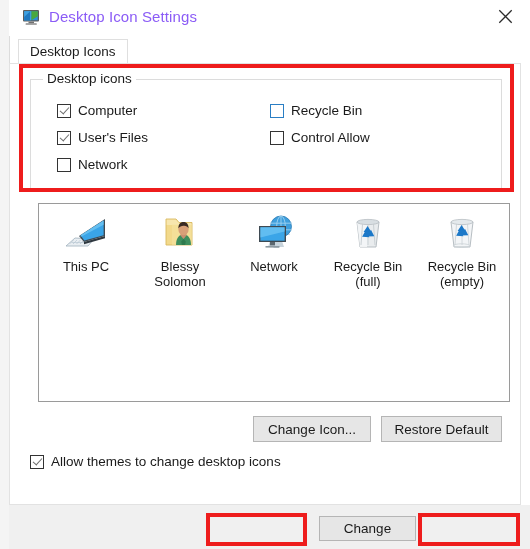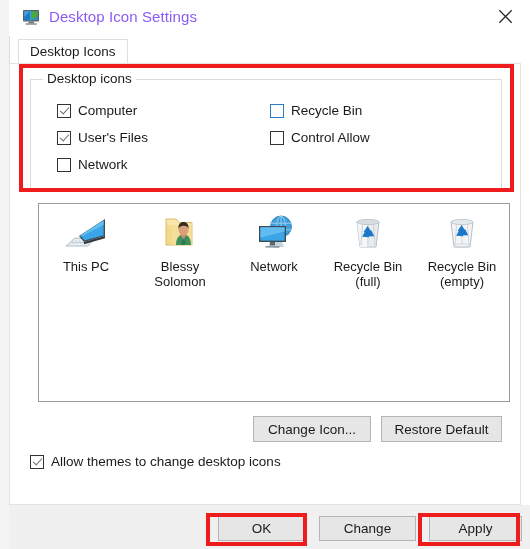--- a/index.html
+++ b/index.html
@@ -400,22 +400,20 @@
     <div class="btn" id="btn-restore-default">Restore Default</div>
 
     <label class="checkrow" id="allow-themes-row">
       <span class="cb checked"></span>
       <span class="cb-label">Allow themes to change desktop icons</span>
     </label>
 
   </div>
 
   <div id="bottombar">
-    <div class="btn" id="btn-ok">OK</div>
     <div class="btn" id="btn-cancel">Change</div>
-    <div class="btn" id="btn-apply">Apply</div>
   </div>
 
   <div class="annot" id="annot-group"></div>
   <div class="annot" id="annot-ok"></div>
   <div class="annot" id="annot-apply"></div>
 
 </div>
 
 </body></html>

